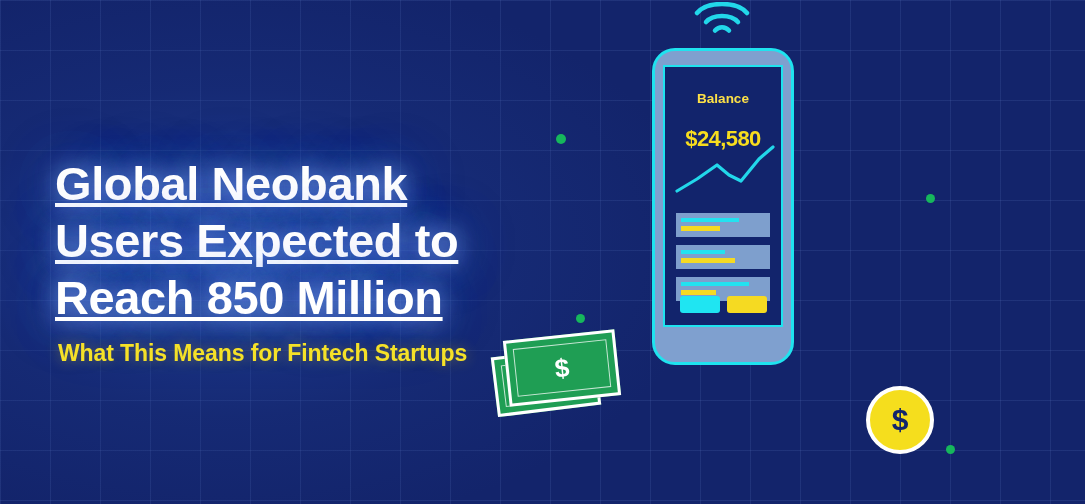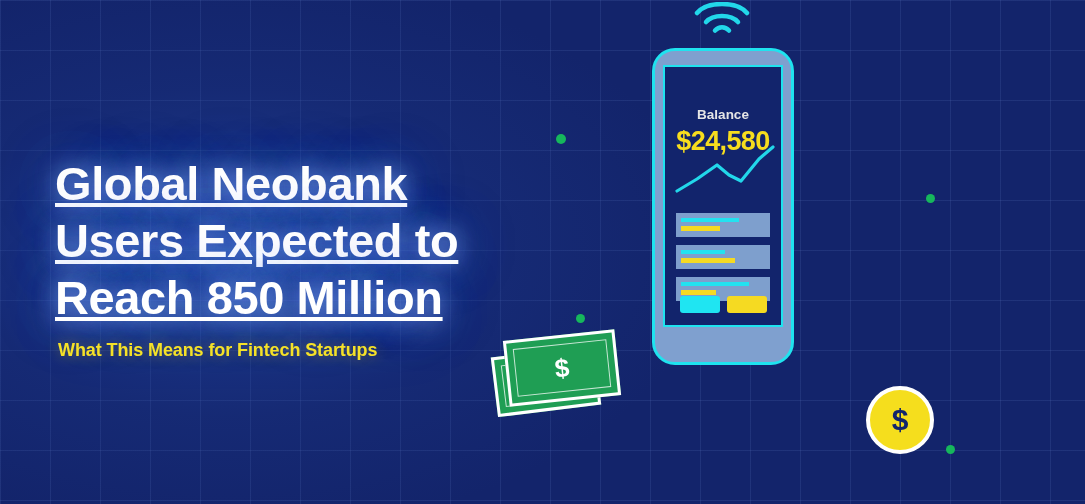--- a/index.html
+++ b/index.html
@@ -47,21 +47,21 @@
     letter-spacing: -0.4px;
     text-shadow:
       0 0 22px rgba(135,175,255,0.85),
       0 0 44px rgba(90,140,240,0.55),
       0 0 70px rgba(60,110,220,0.35);
     white-space: pre-line;
     text-decoration: underline;
   }
   #subheadline {
     margin: 14px 0 0 3px;
-    font-size: 18px;
+    font-size: 23px;
     font-weight: bold;
     color: #f5e128;
     letter-spacing: -0.1px;
     text-shadow: 0 0 14px rgba(215,190,40,0.45);
   }
   
   #phone-wrap {
     position: absolute;
     left: 652px;
     top: 48px;
@@ -82,35 +82,35 @@
     top: 17px;
     right: 11px;
     bottom: 38px;
     background: #12246c;
     border: 2px solid #1fe3ef;
     box-sizing: border-box;
     overflow: hidden;
   }
   #balance-label {
     position: absolute;
-    top: 40px;
+    top: 24px;
     left: 0;
     right: 0;
     text-align: center;
     font-size: 13.5px;
     font-weight: bold;
-    color: #e5e5e5;
+    color: #fde047;
   }
   #balance-amount {
     position: absolute;
     top: 59px;
     left: 0;
     right: 0;
     text-align: center;
-    font-size: 27px;
+    font-size: 22px;
     font-weight: bold;
     color: #f7dd1e;
     letter-spacing: -0.6px;
   }
   #spark {
     position: absolute;
     left: 8px;
     top: 78px;
     width: 104px;
     height: 52px;

